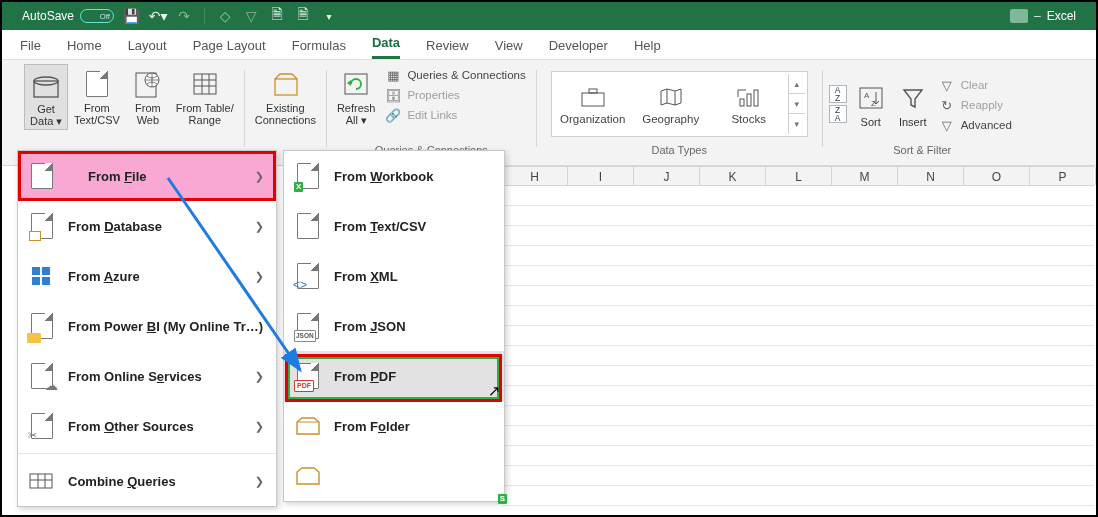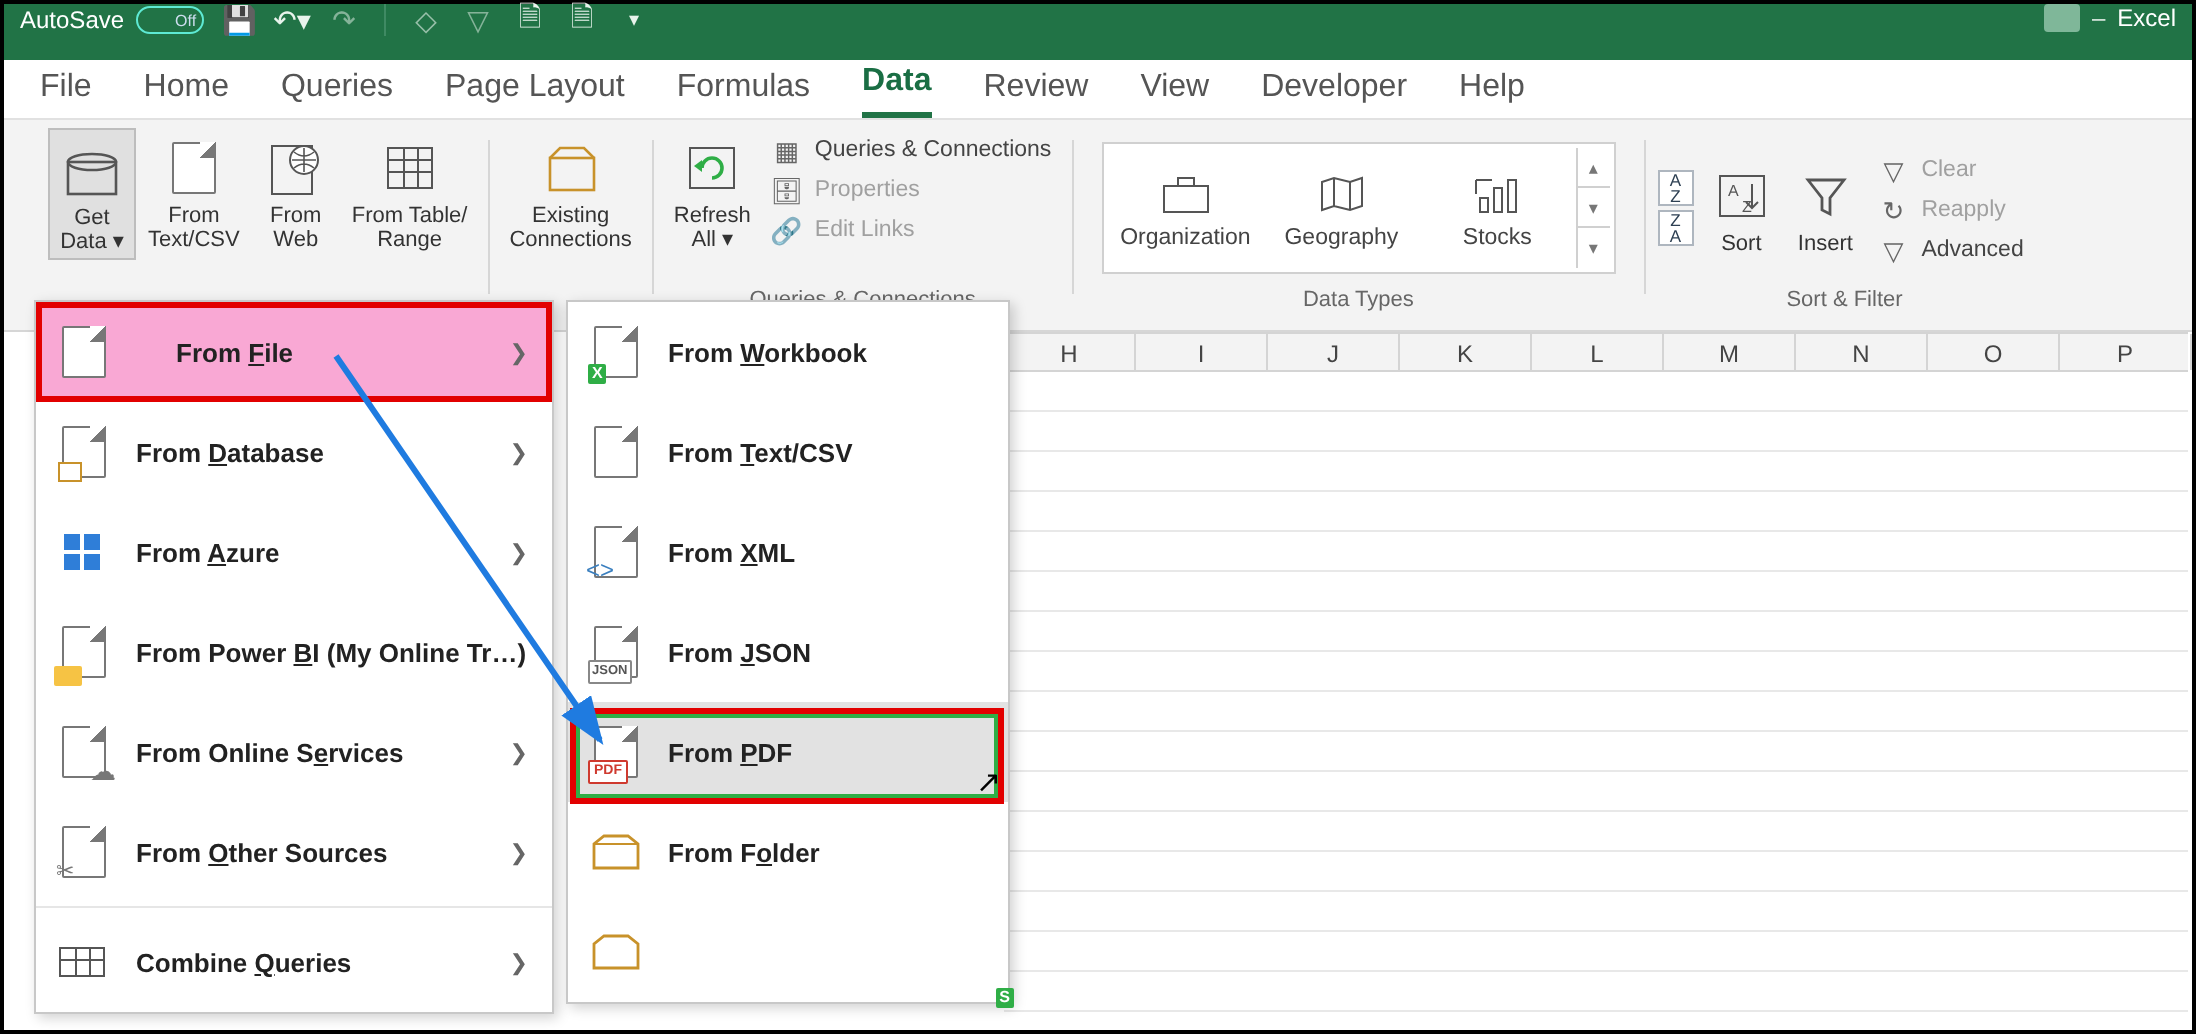--- a/index.html
+++ b/index.html
@@ -1,31 +1,31 @@
 <!DOCTYPE html>
 <html><head>
 <meta charset="utf-8">
 <style>
 * { margin: 0; padding: 0; box-sizing: border-box; font-family: "Segoe UI", Arial, sans-serif; }
 html, body { width: 1098px; height: 517px; overflow: hidden; background: #fff; }
 .frame { border: 2px solid #000; width: 1098px; height: 517px; position: relative; background: #fff; }
 
 
-.titlebar { background: #217346; height: 28px; display: flex; align-items: flex-start; color: #fff; font-size: 12px; padding: 0 8px; }
+.titlebar { background: #217346; height: 28px; display: flex; align-items: center; color: #fff; font-size: 12px; padding: 0 20px; }
 .titlebar .left { display: flex; align-items: center; gap: 10px; }
 .titlebar .spacer { flex: 1; }
 .autosave { display: flex; align-items: center; gap: 6px; }
 .autosave-switch { width: 34px; height: 14px; border: 1px solid #5eead4; border-radius: 8px; display: flex; align-items: center; justify-content: flex-end; padding: 0 3px; font-size: 8px; color: #cde; }
 .qat-icon { width: 16px; height: 16px; display: inline-flex; align-items: center; justify-content: center; color: #e8f3ec; font-size: 14px; }
 .qat-sep { width: 1px; height: 16px; background: #3f8a63; margin: 0 2px; }
 .title-right { display: flex; align-items: center; gap: 6px; font-size: 12px; }
 .avatar { width: 18px; height: 14px; background: #7fb799; border-radius: 2px; }
 
 
-.tabrow { height: 30px; background: #fff; border-bottom: 1px solid #e1e1e1; display: flex; align-items: flex-end; padding-left: 18px; gap: 26px; font-size: 16px; color: #555; }
+.tabrow { height: 30px; background: #fff; border-bottom: 1px solid #e1e1e1; display: flex; align-items: flex-end; padding-left: 18px; gap: 26px; font-size: 13px; color: #555; }
 .tab { padding-bottom: 6px; cursor: pointer; }
 .tab.active { color: #1a6e44; border-bottom: 3px solid #217346; font-weight: 600; }
 
 
 .ribbon { height: 106px; background: #f3f3f3; display: flex; border-bottom: 1px solid #d6d6d6; padding-top: 4px; position: relative; }
 .rgroup { display: flex; flex-direction: column; align-items: center; padding: 0 6px; }
 .rgroup .body { display: flex; gap: 2px; height: 80px; align-items: flex-start; }
 .rgroup .caption { font-size: 11px; color: #666; text-align: center; padding-bottom: 3px; white-space: nowrap; }
 .rsep { width: 1px; background: #d6d6d6; margin: 6px 0 18px 0; }
 .big-btn { display: flex; flex-direction: column; align-items: center; justify-content: flex-start; width: auto; min-width: 44px; padding: 2px 4px; cursor: pointer; }
@@ -104,21 +104,21 @@
     <div class="title-right">
       <div class="avatar"></div>
       <span style="opacity:.85">–</span>
       <span>Excel</span>
     </div>
   </div>
 
   <div class="tabrow" id="tabrow">
       <div class="tab">File</div>
       <div class="tab">Home</div>
-      <div class="tab">Queries</div>
+      <div class="tab">Layout</div>
       <div class="tab">Page Layout</div>
       <div class="tab">Formulas</div>
       <div class="tab active">Data</div>
       <div class="tab">Review</div>
       <div class="tab">View</div>
       <div class="tab">Developer</div>
       <div class="tab">Help</div>
     </div>
 
   <div class="ribbon">

